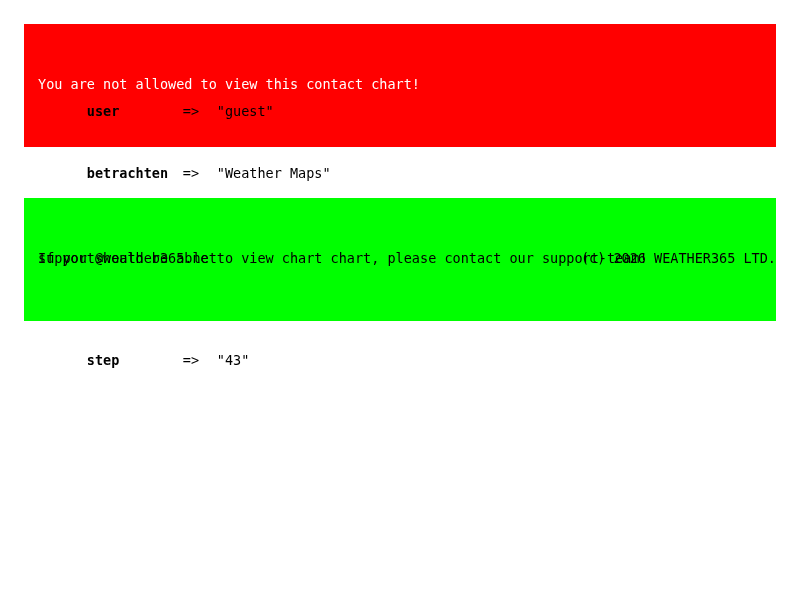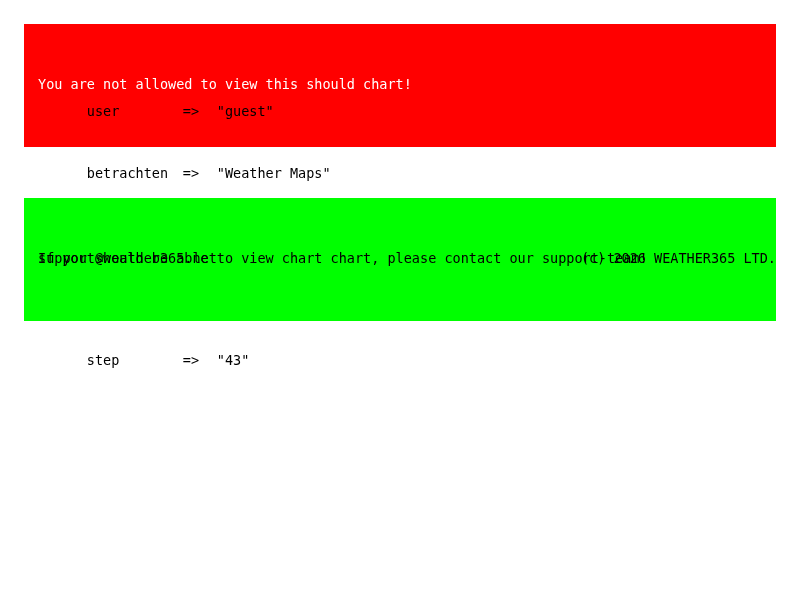--- a/index.html
+++ b/index.html
@@ -48,20 +48,21 @@
     top: 80px;
     line-height: 1.54;
   }
   .param-row {
     display: block;
     white-space: pre;
   }
   .param-key {
     display: inline-block;
     width: 96px;
+    font-weight: bold;
   }
   .param-arrow {
     display: inline-block;
     width: 34px;
   }
   .param-val {
     display: inline-block;
   }
   .footer {
     position: absolute;
@@ -77,21 +78,21 @@
     color: #000000;
     text-decoration: none;
   }
 </style>
 </head>
 <body>
 
 <div class="page">
 
   <div class="banner banner-error">
-    <span class="line">You are not allowed to view this should chart!</span>
+    <span class="line">You are not allowed to view this contact chart!</span>
   </div>
 
   <div class="params">
     <span class="param-row">
       <span class="param-key">user</span><span class="param-arrow">=&gt;</span><span class="param-val">"guest"</span>
     </span>
     <span class="param-row">
       <span class="param-key">betrachten</span><span class="param-arrow">=&gt;</span><span class="param-val">"Weather Maps"</span>
     </span>
     <span class="param-row">

